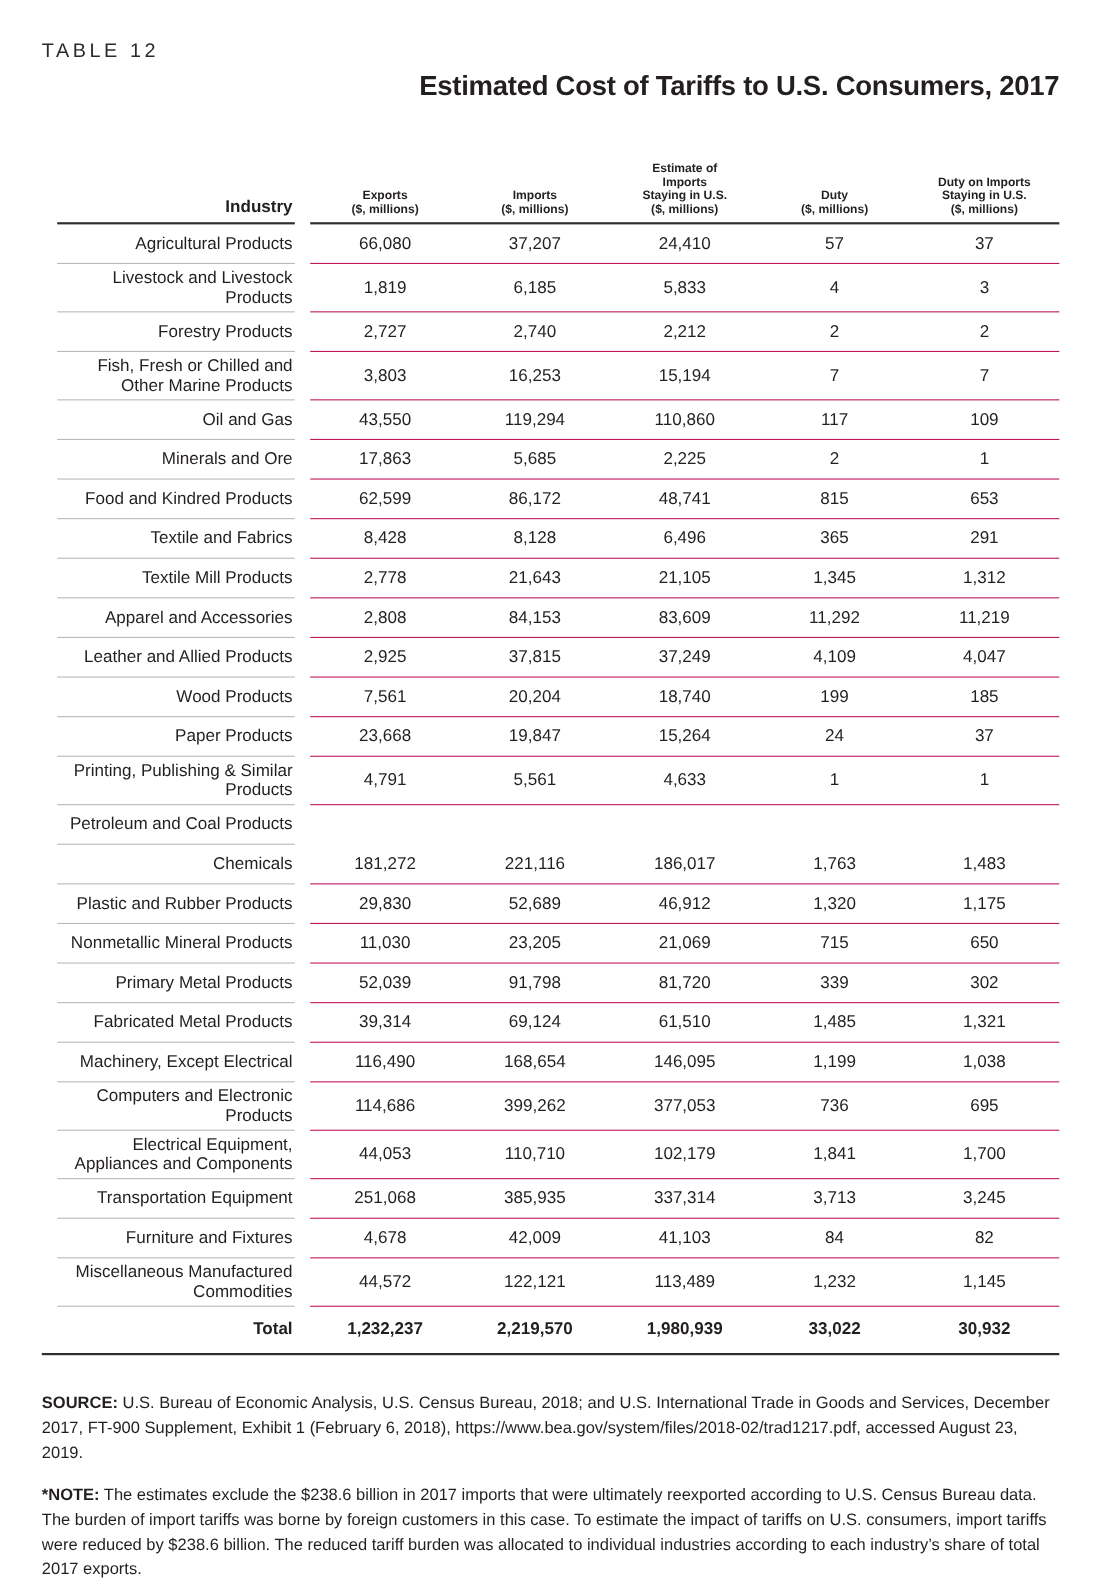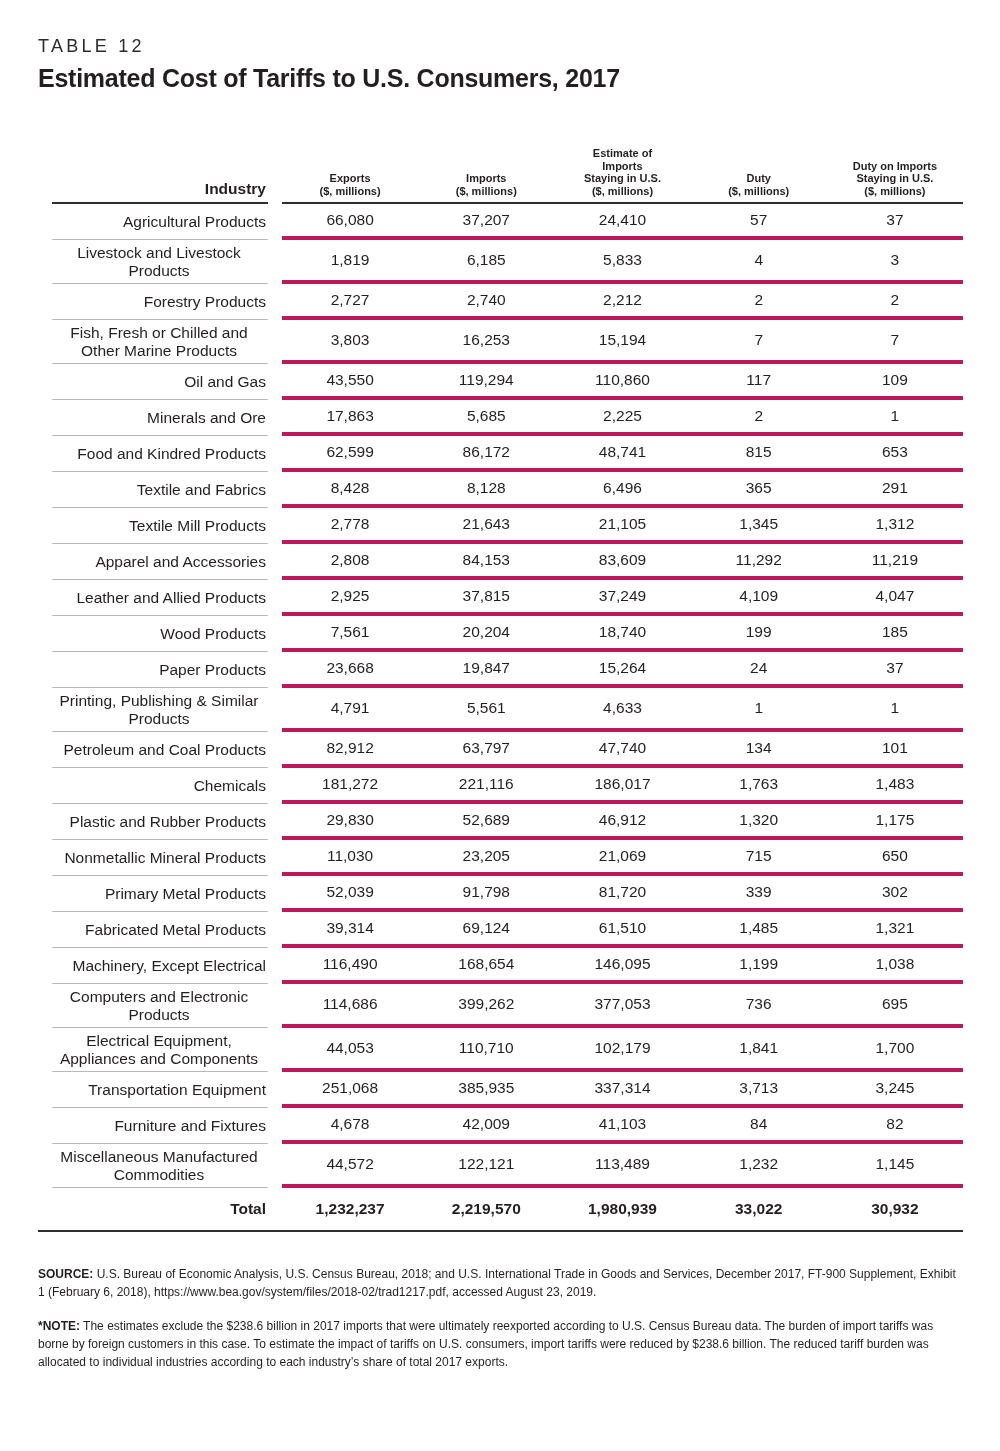--- a/index.html
+++ b/index.html
@@ -16,44 +16,45 @@
     font-size: 18px;
     font-weight: 400;
     letter-spacing: 0.18em;
     color: #2b2b2c;
   }
   .page-title {
     font-size: 25px;
     font-weight: 700;
     margin-top: 7px;
     letter-spacing: -0.01em;
+    text-align: right;
   }
   .tbl { margin-top: 27px; width: 925px; }
   .row {
     display: grid;
     grid-template-columns: 230px 1fr;
   }
   .ind {
     display: flex;
     align-items: center;
     justify-content: flex-end;
-    text-align: center;
+    text-align: right;
     border-bottom: 1px solid #b9babc;
     padding: 4px 2px 4px 0;
     font-size: 15.5px;
     line-height: 1.13;
     min-height: 36px;
     margin-left: 14px;
   }
   .data {
     margin-left: 14px;
     display: grid;
     grid-template-columns: repeat(5, 1fr);
     align-items: center;
-    border-bottom: 4px solid #be185d;
+    border-bottom: 1px solid #be185d;
     min-height: 36px;
   }
   .num {
     text-align: center;
     font-size: 15.5px;
     line-height: 1.13;
     padding: 4px 2px;
   }
   
   .hdr .ind, .hdr .data {
@@ -73,21 +74,21 @@
     border-bottom: none;
     font-weight: 700;
     min-height: 42px;
   }
   .bottom-rule {
     height: 2px;
     background: #2f2f31;
     width: 925px;
   }
   .footnote {
-    font-size: 12px;
+    font-size: 15px;
     line-height: 1.5;
     width: 925px;
     color: #231f20;
   }
   .footnote strong { font-weight: 700; }
   .source-note { margin-top: 33px; }
   .asterisk-note { margin-top: 16px; }
 </style>
 </head>
 <body>
@@ -269,27 +270,20 @@
         <div class="num">4,791</div>
         <div class="num">5,561</div>
         <div class="num">4,633</div>
         <div class="num">1</div>
         <div class="num">1</div>
       </div>
     </div>
 
     <div class="row">
       <div class="ind">Petroleum and Coal Products</div>
-      <div class="data">
-        <div class="num">82,912</div>
-        <div class="num">63,797</div>
-        <div class="num">47,740</div>
-        <div class="num">134</div>
-        <div class="num">101</div>
-      </div>
     </div>
 
     <div class="row">
       <div class="ind">Chemicals</div>
       <div class="data">
         <div class="num">181,272</div>
         <div class="num">221,116</div>
         <div class="num">186,017</div>
         <div class="num">1,763</div>
         <div class="num">1,483</div>

